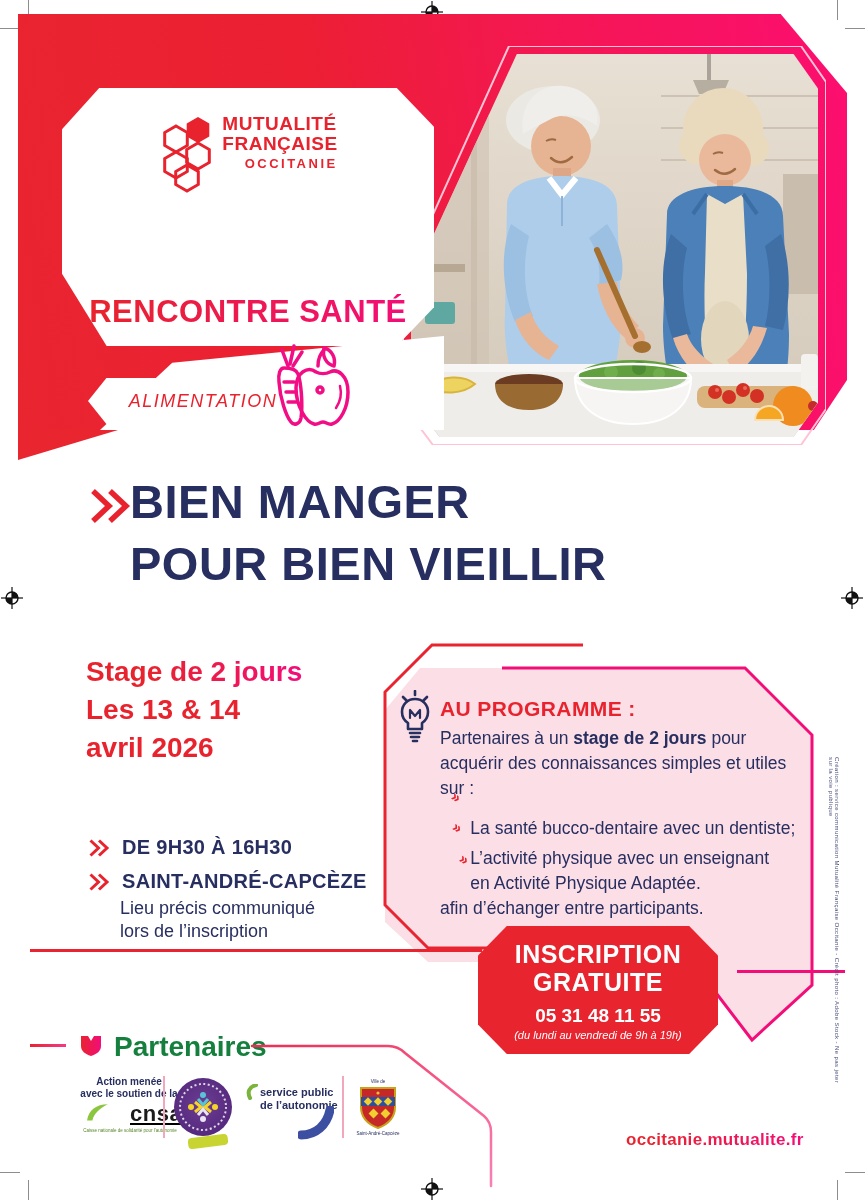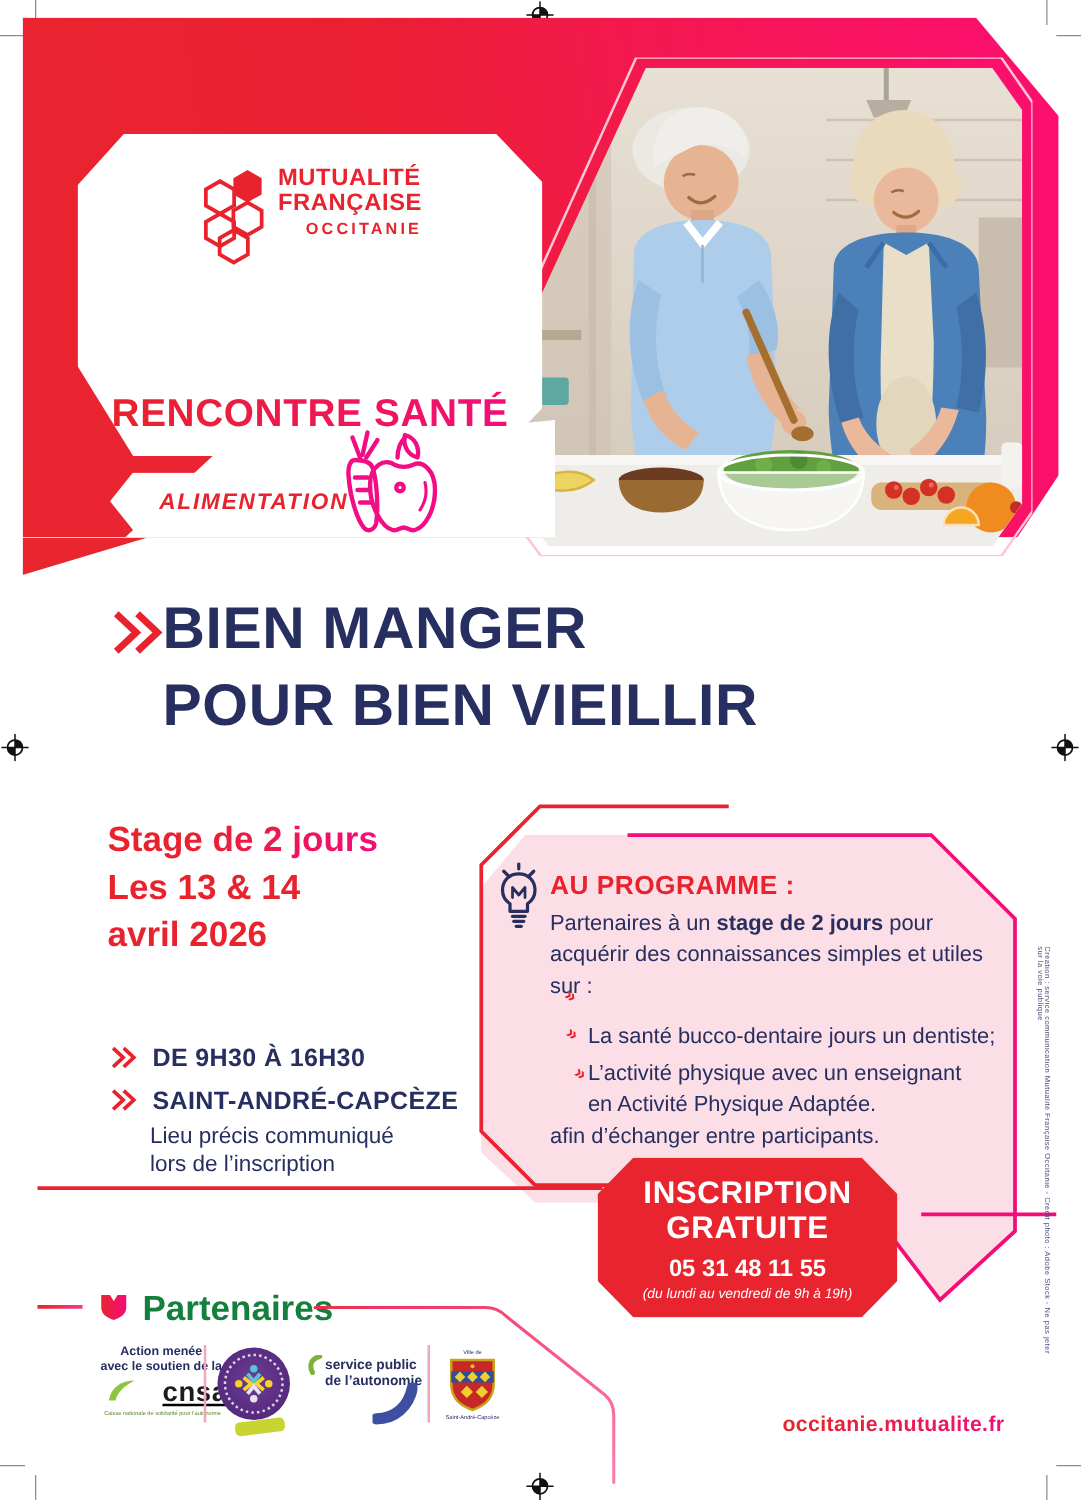--- a/index.html
+++ b/index.html
@@ -15,50 +15,50 @@
   .hero{position:absolute;left:18px;top:14px;width:829px;height:416px;
         background:linear-gradient(82deg,#e92530 0%,#ec1f33 38%,#f41753 66%,#fc0e70 100%);
         clip-path:polygon(0 0,92% 0,100% 19%,100% 88%,96% 100%,0 100%);}
   .hero-tri{position:absolute;left:18px;top:430px;width:100px;height:30px;background:#e92530;
         clip-path:polygon(0 0,100% 0,0 100%);}
   .white-diag{position:absolute;left:100px;top:334px;width:344px;height:96px;background:#fff;
         clip-path:polygon(0 100%,21% 30%,100% 2%,100% 100%);}
 
   
   .logo-panel{position:absolute;left:62px;top:88px;width:372px;height:258px;background:#fff;
-        clip-path:polygon(0 16%,10% 0,90% 0,100% 15%,100% 85%,90% 100%,12% 100%,0 72%);margin-top:19px;}
+        clip-path:polygon(0 16%,10% 0,90% 0,100% 15%,100% 85%,90% 100%,12% 100%,0 72%);}
   .brand-row{position:absolute;left:0;top:26px;width:100%;display:flex;justify-content:center;align-items:flex-start;gap:8px;}
   .brand-text{color:#e8232e;font-weight:800;font-size:19px;line-height:20px;letter-spacing:.5px;}
   .brand-region{color:#e8232e;font-weight:700;font-size:13px;letter-spacing:2.5px;text-align:right;margin-top:2px;}
   .program-badge{position:absolute;left:0;bottom:16px;width:100%;text-align:center;
         font-size:31px;font-weight:800;letter-spacing:.5px;
         background:linear-gradient(90deg,#e8232e 10%,#f30d79 95%);
         -webkit-background-clip:text;background-clip:text;color:transparent;}
 
   
   .cat-badge{position:absolute;left:88px;top:378px;width:230px;height:46px;background:#fff;
         clip-path:polygon(0 50%,8% 0,96% 0,100% 20%,100% 80%,96% 100%,8% 100%);
         display:flex;align-items:center;justify-content:center;}
-  .cat-badge span{color:#e8232e;font-weight:700;font-style:italic;font-size:18px;letter-spacing:1.5px;}
+  .cat-badge span{color:#e8232e;font-weight:400;font-style:italic;font-size:18px;letter-spacing:1.5px;}
 
   
   .photo-frame{position:absolute;left:403px;top:46px;width:423px;height:399px;}
   .photo{position:absolute;left:411px;top:54px;width:407px;height:383px;overflow:hidden;
         clip-path:polygon(26% 0,94% 0,100% 9%,100% 91%,94% 100%,7% 100%,0 90%,0 60%);}
 
   
   .title-line{position:absolute;color:#272e60;font-weight:800;font-size:47px;letter-spacing:.5px;line-height:1;}
   .chev-lg{position:absolute;left:88px;top:486px;}
 
   
   .duration{position:absolute;left:86px;top:656px;font-size:28px;font-weight:800;
         background:linear-gradient(90deg,#e8232e 30%,#f30d79 100%);
         -webkit-background-clip:text;background-clip:text;color:transparent;}
   .dates{position:absolute;left:86px;color:#e8232e;font-size:28px;font-weight:800;}
-  .meta-row{position:absolute;display:flex;gap:12px;align-items:flex-start;}
+  .meta-row{position:absolute;display:flex;gap:12px;align-items:center;}
   .meta-text{color:#272e60;font-size:20px;font-weight:800;letter-spacing:.3px;}
   .meta-note{position:absolute;left:120px;color:#272e60;font-size:18px;font-weight:500;line-height:23px;}
 
   
   .bubble-svg{position:absolute;left:380px;top:640px;width:445px;height:420px;}
   .prog-head{position:absolute;left:440px;top:697px;color:#e8232e;font-size:21px;font-weight:800;letter-spacing:.4px;}
   .prog-intro{position:absolute;left:440px;top:726px;width:368px;color:#272e60;font-size:17.5px;line-height:25px;font-weight:500;}
   .prog-intro b{font-weight:800;}
   .bullet-row{position:absolute;left:452px;display:flex;gap:10px;width:350px;}
   .bullet-mark{color:#e8232e;font-weight:900;font-size:15px;line-height:18px;transform:rotate(32deg);flex:0 0 auto;margin-top:2px;}
@@ -316,21 +316,21 @@
     </g>
   </svg>
   <div class="prog-head">AU PROGRAMME :</div>
   <p class="prog-intro" style="margin:0;"><span>Partenaires à un </span><b>stage de 2 jours</b><span> pour acquérir des connaissances simples et utiles sur :</span></p>
 
   <div class="bullet-row" style="top:786px;">
     <span class="bullet-mark">»</span>
   </div>
   <div class="bullet-row" style="top:816px;">
     <span class="bullet-mark">»</span>
-    <span class="bullet-text">La santé bucco-dentaire jours un dentiste;</span>
+    <span class="bullet-text">La santé bucco-dentaire avec un dentiste;</span>
   </div>
   <div class="bullet-row" style="top:846px;width:340px;">
     <span class="bullet-mark">»</span>
     <span class="bullet-text">L’activité physique avec un enseignant en Activité Physique Adaptée.</span>
   </div>
   <div class="prog-note">
     <div>afin d’échanger entre participants.</div>
   </div>
 
   <div class="insc-box">

